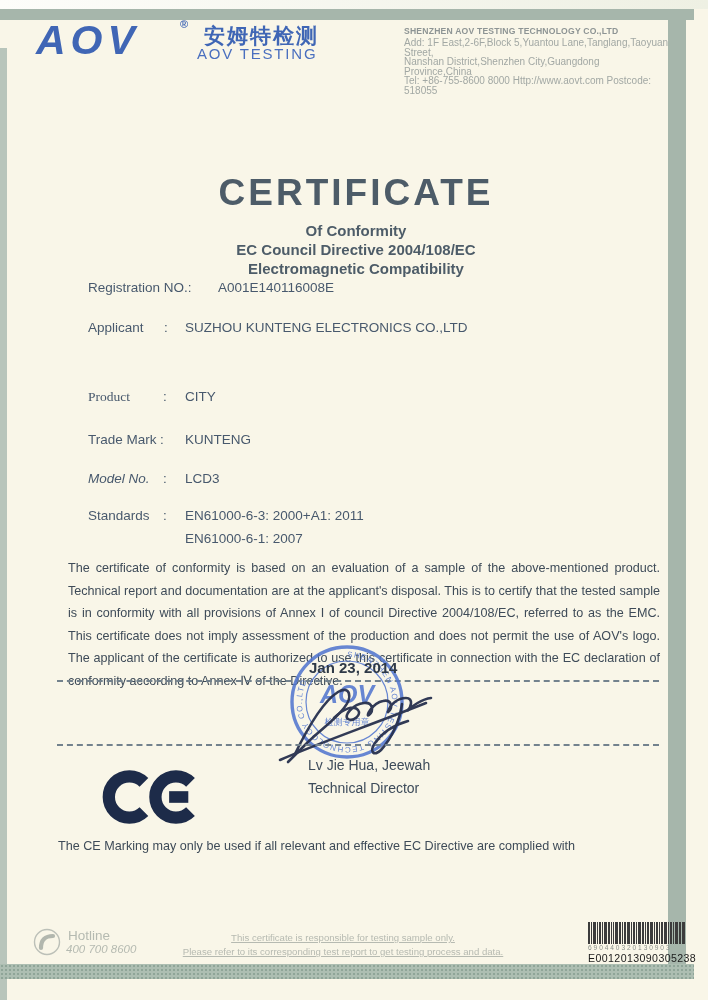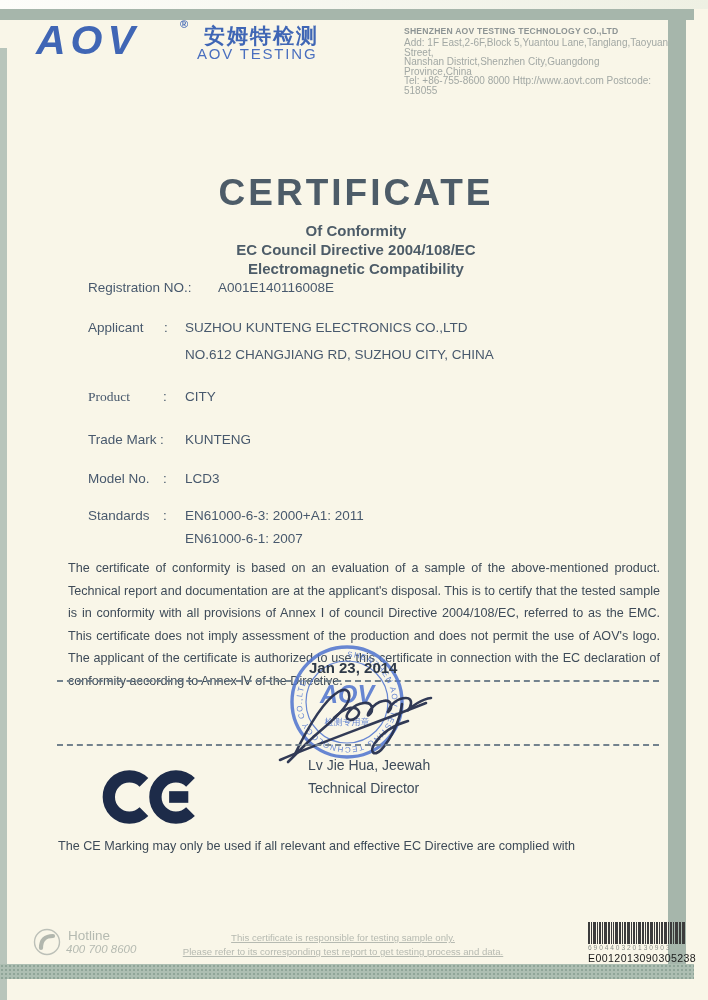--- a/index.html
+++ b/index.html
@@ -82,31 +82,30 @@
     <p class="title-sub">EC Council Directive 2004/108/EC</p>
     <p class="title-sub">Electromagnetic Compatibility</p>
   </div>
 
   <div class="abs fld" style="left:88px;top:280px;">Registration NO.:</div>
   <div class="abs fld" style="left:218px;top:280px;">A001E140116008E</div>
 
   <div class="abs fld" style="left:88px;top:320px;">Applicant</div>
   <div class="abs fld" style="left:164px;top:320px;">:</div>
   <div class="abs fld" style="left:185px;top:320px;">SUZHOU KUNTENG ELECTRONICS CO.,LTD</div>
-  <div class="abs fld" style="left:185px;top:347px;">NO.612 CHANGJIANG RD, SUZHOU CITY, CHINA</div>
 
   <div class="abs fld" style="left:88px;top:389px;font-family:Liberation Serif, serif;">Product</div>
   <div class="abs fld" style="left:163px;top:389px;">:</div>
   <div class="abs fld" style="left:185px;top:389px;">CITY</div>
 
   <div class="abs fld" style="left:88px;top:432px;">Trade Mark</div>
   <div class="abs fld" style="left:160px;top:432px;">:</div>
   <div class="abs fld" style="left:185px;top:432px;">KUNTENG</div>
 
-  <div class="abs fld" style="left:88px;top:471px;">Model No.</div>
+  <div class="abs fld" style="left:88px;top:471px;font-style:italic;">Model No.</div>
   <div class="abs fld" style="left:163px;top:471px;">:</div>
   <div class="abs fld" style="left:185px;top:471px;">LCD3</div>
 
   <div class="abs fld" style="left:88px;top:508px;">Standards</div>
   <div class="abs fld" style="left:163px;top:508px;">:</div>
   <div class="abs fld" style="left:185px;top:508px;">EN61000-6-3: 2000+A1: 2011</div>
   <div class="abs fld" style="left:185px;top:531px;">EN61000-6-1: 2007</div>
 
   <div class="abs para">The certificate of conformity is based on an evaluation of a sample of the above-mentioned product. Technical report and documentation are at the applicant's disposal. This is to certify that the tested sample is in conformity with all provisions of Annex I of council Directive 2004/108/EC, referred to as the EMC. This certificate does not imply assessment of the production and does not permit the use of  AOV's logo. The applicant of the certificate is authorized to use this certificate in connection with the EC declaration of conformity according to Annex Ⅳ of the Directive.</div>
 

